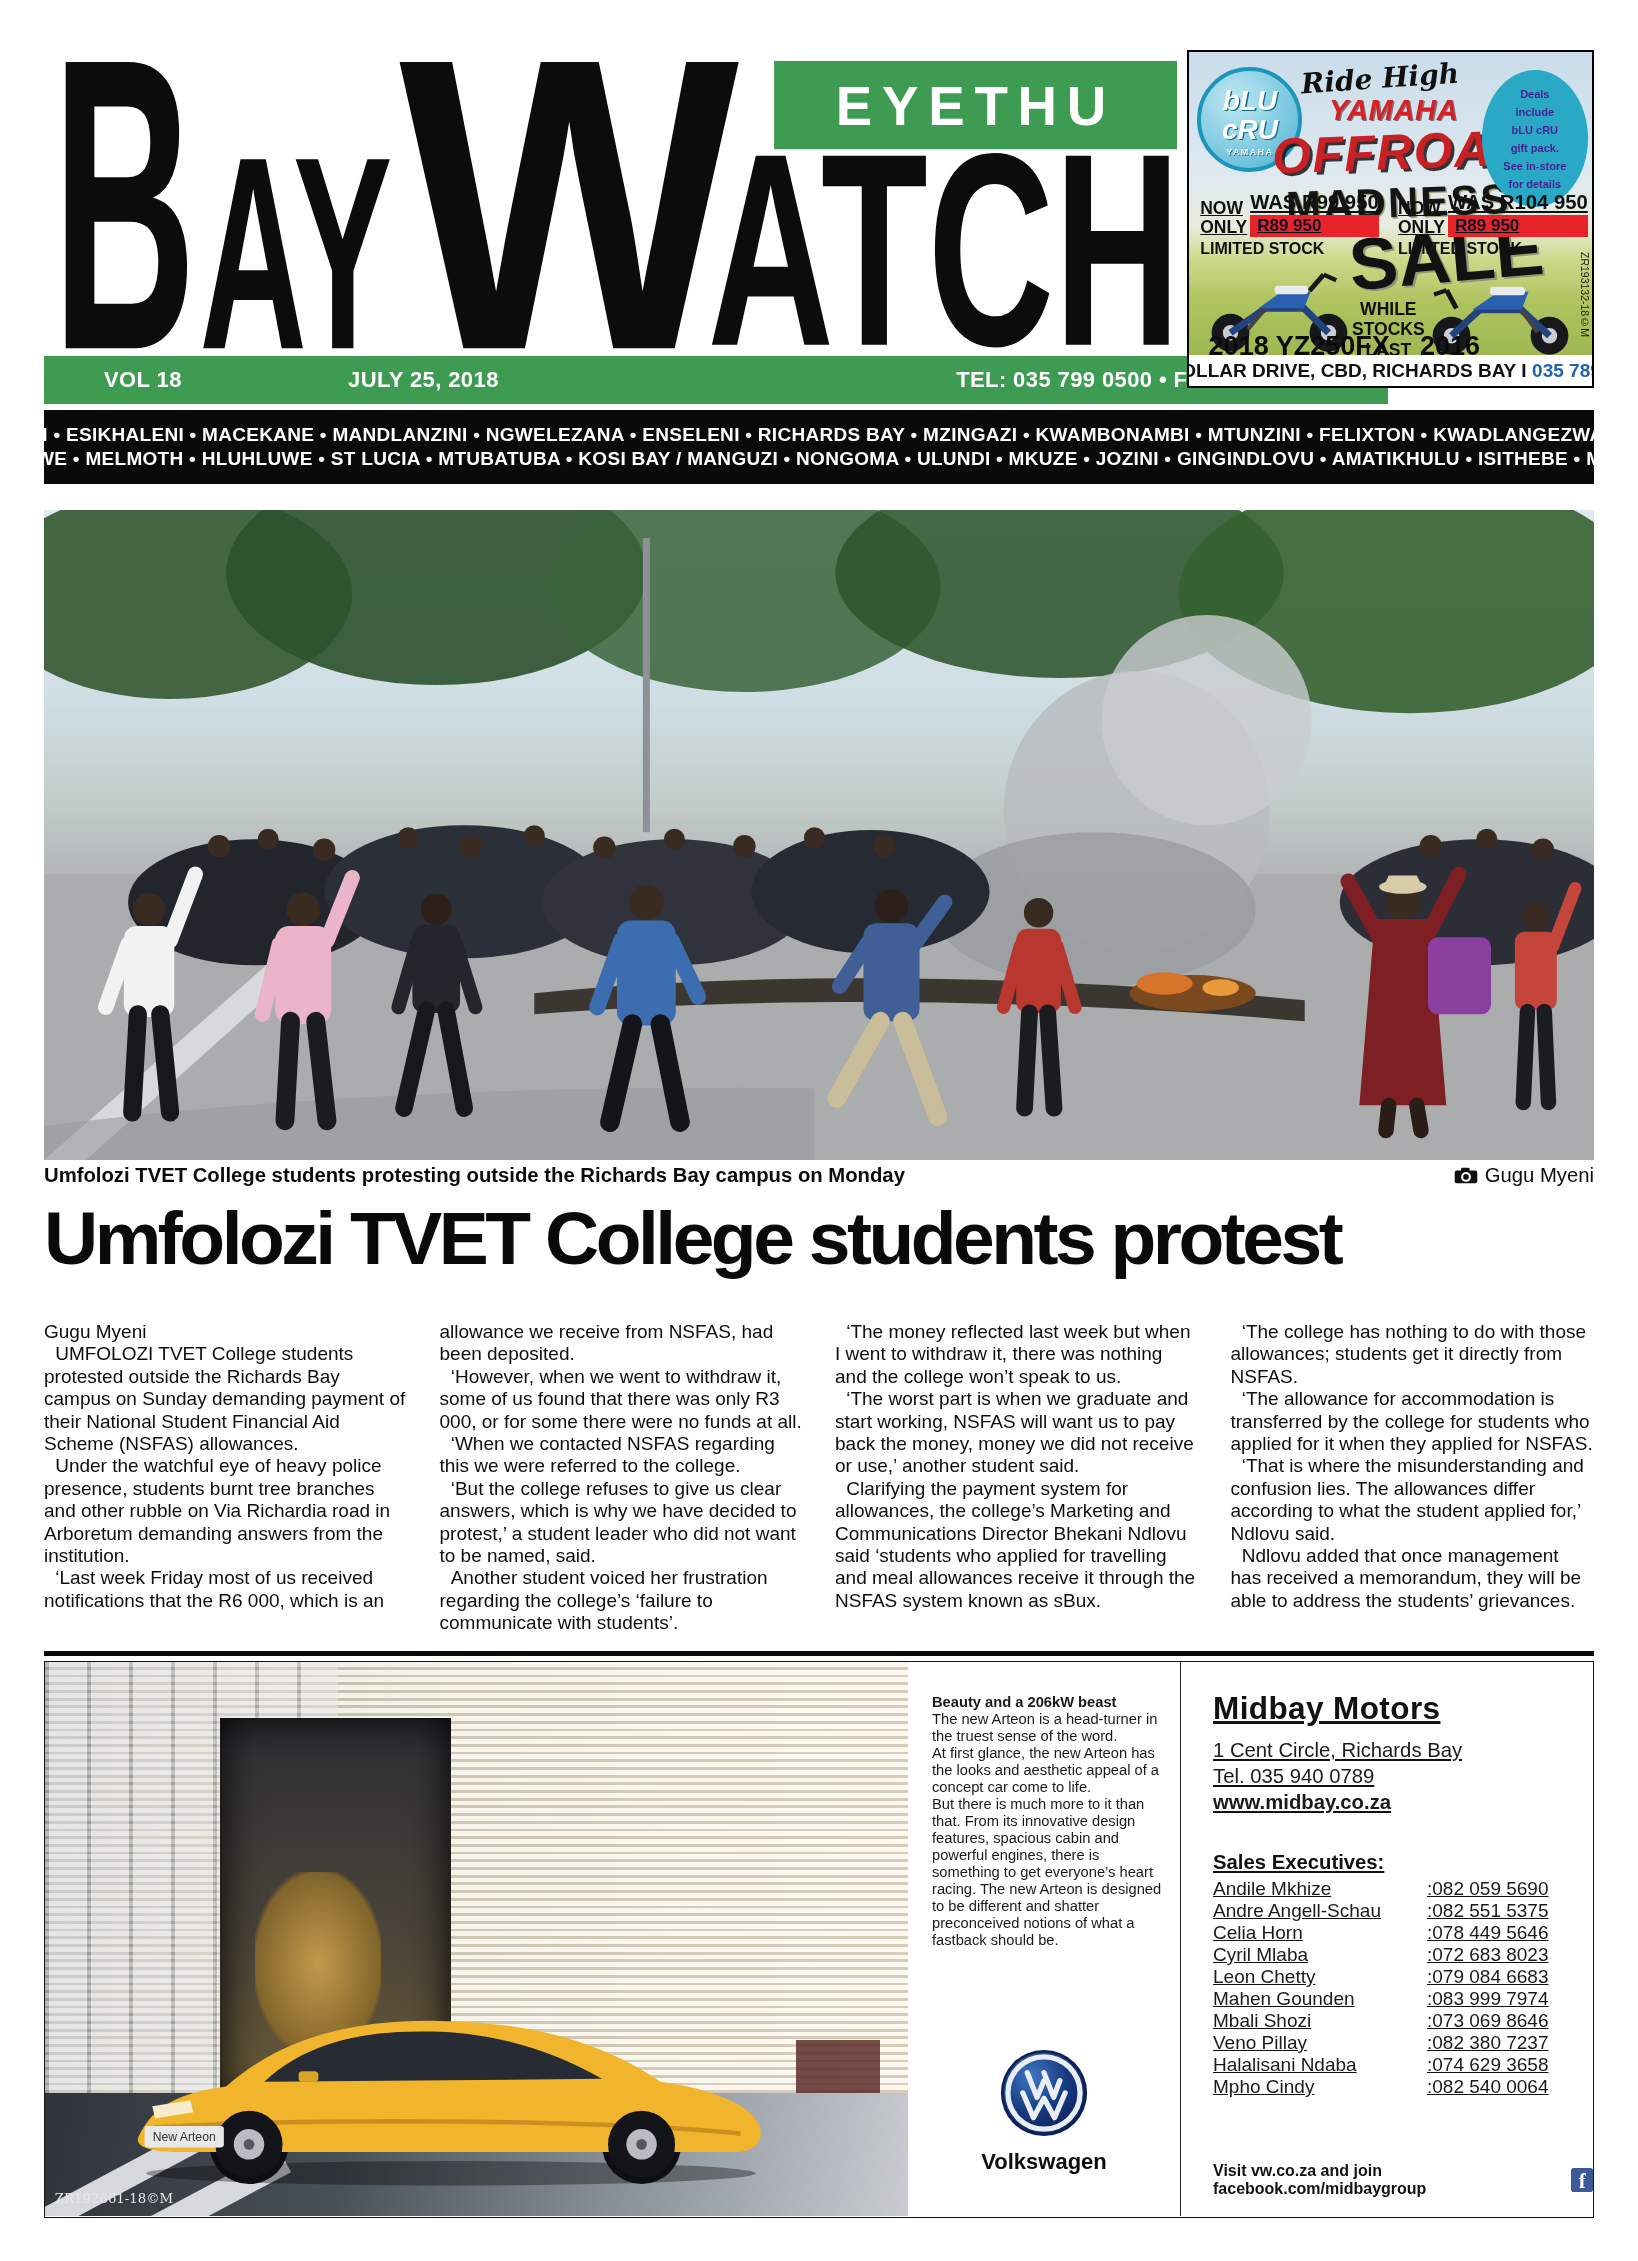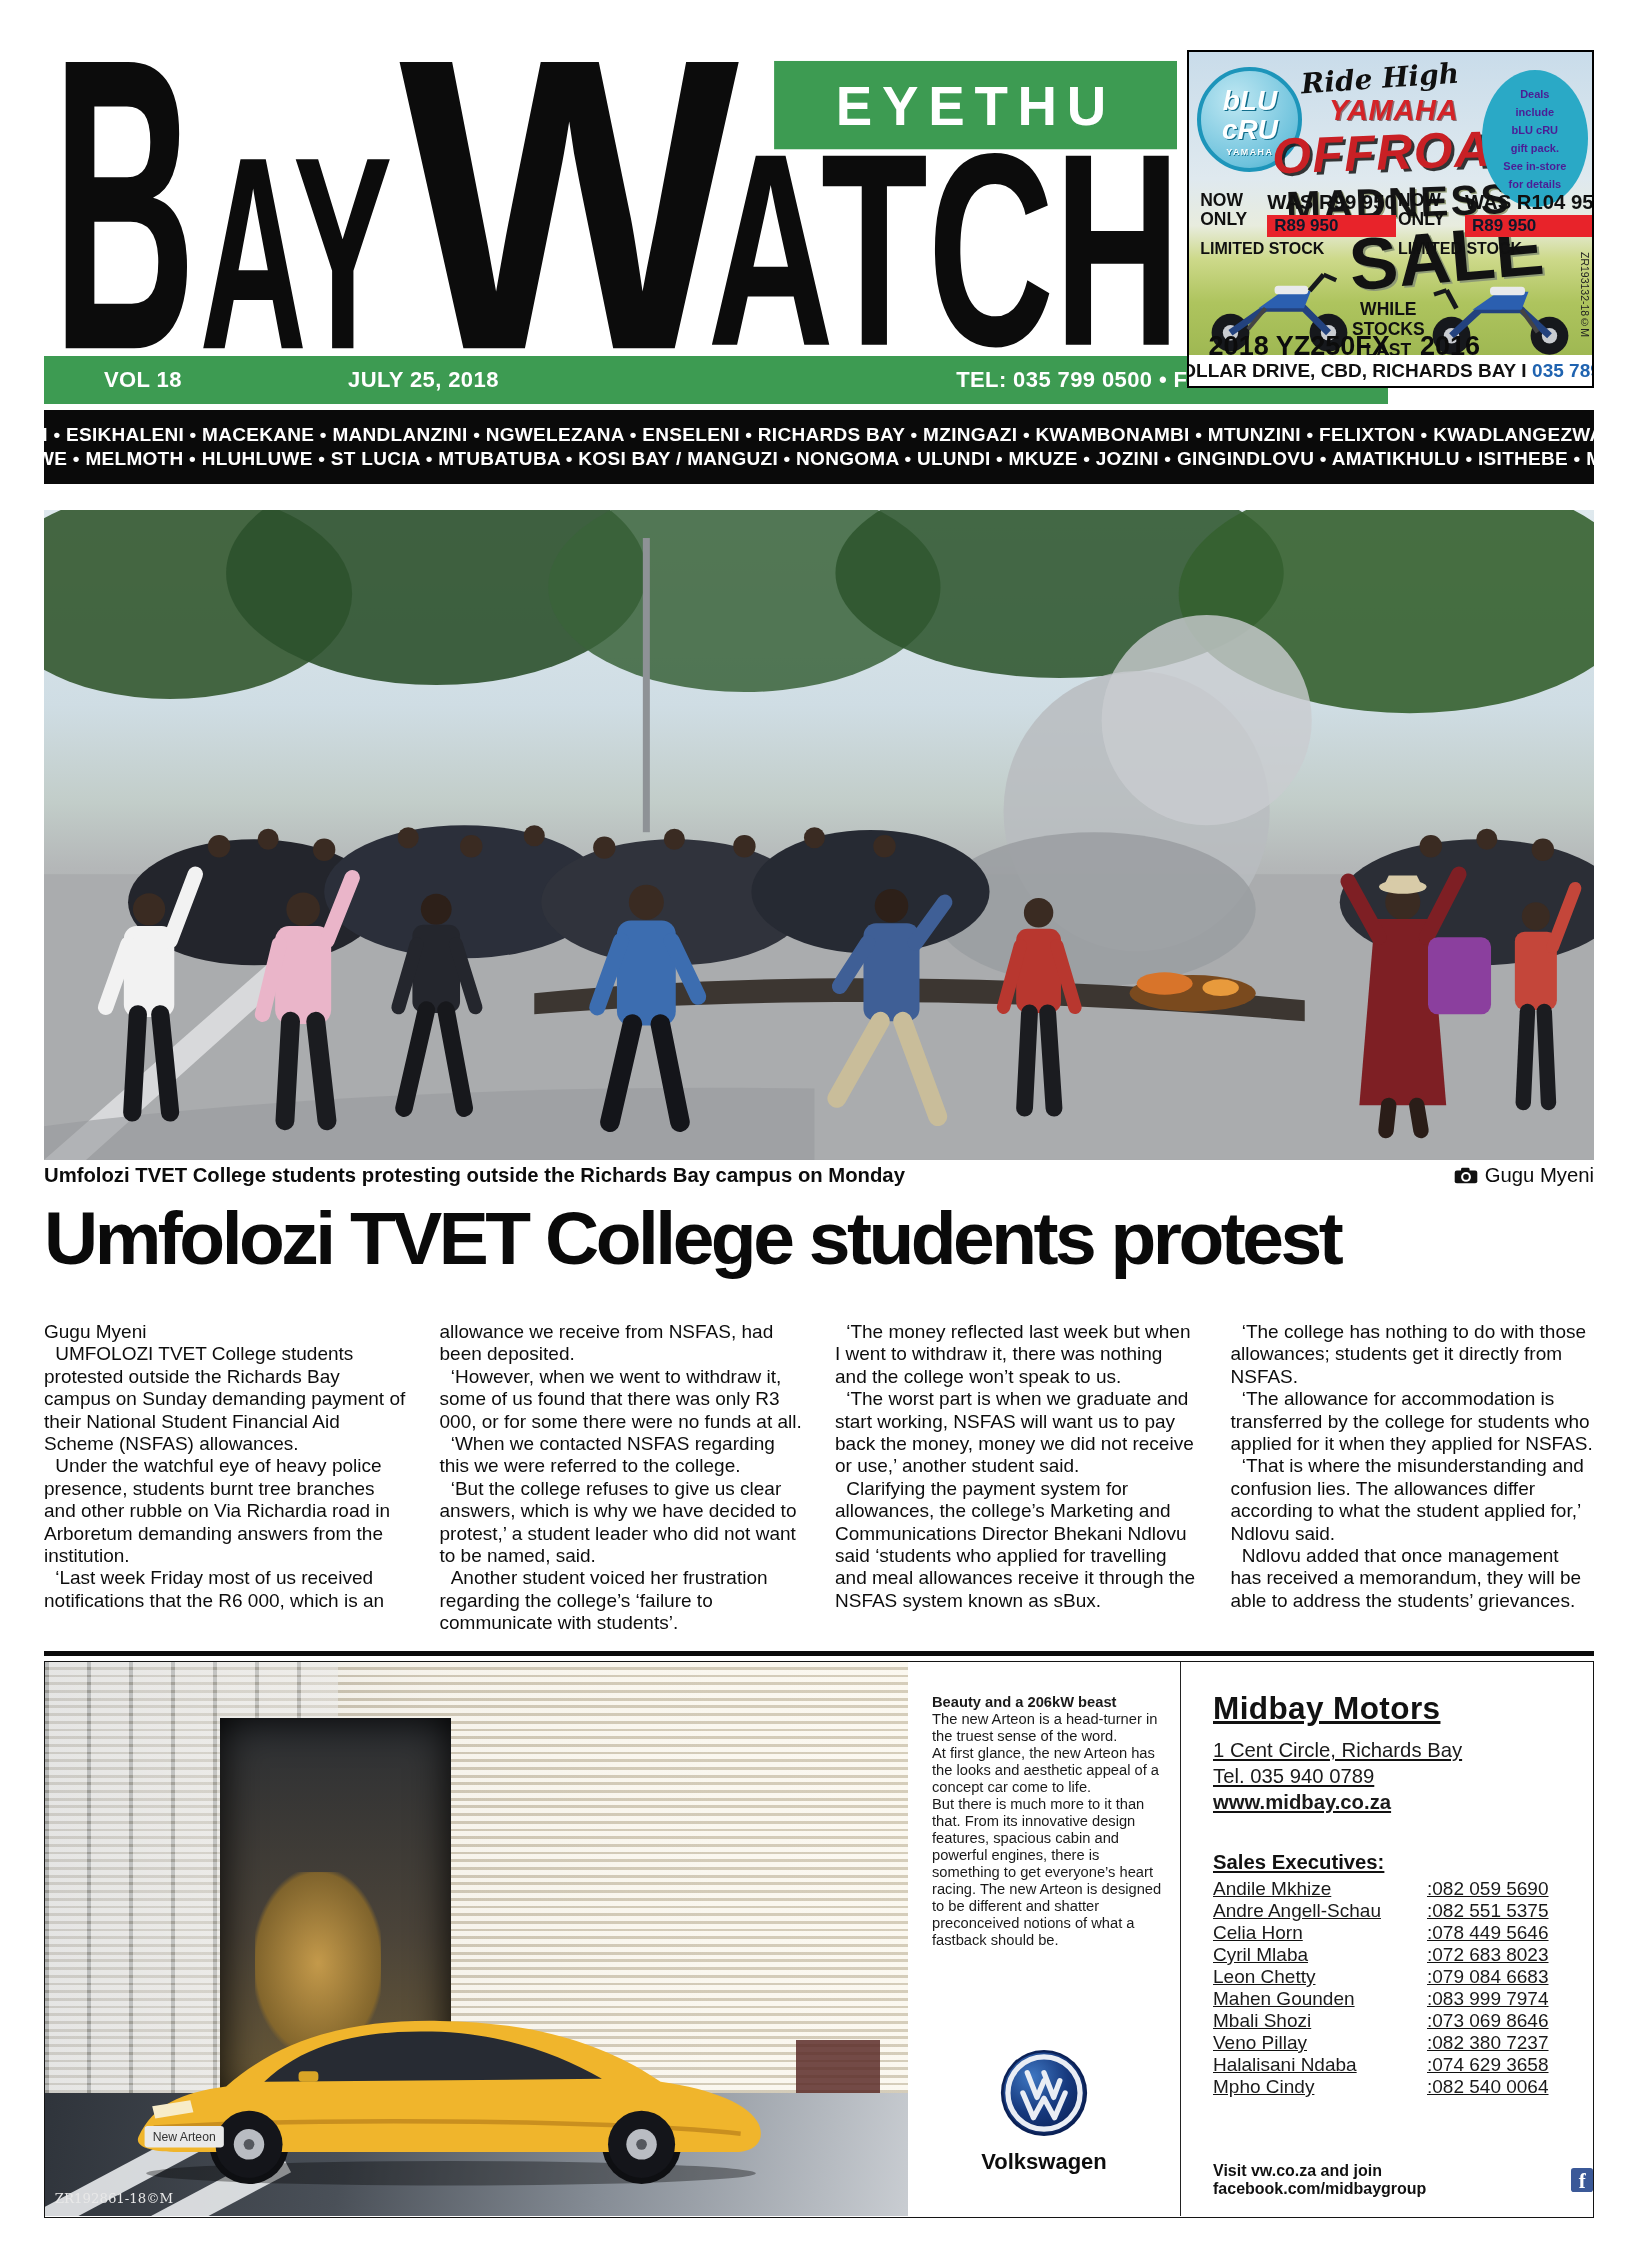--- a/index.html
+++ b/index.html
@@ -29,21 +29,21 @@
   #yam-brand{left:140px;top:42px;font-size:29px;font-weight:bold;font-style:italic;color:#d42327;letter-spacing:0.7px;text-shadow:1.4px 1.4px 0 rgba(60,0,0,.5);}
   #offroad{left:83px;top:71px;font-size:50px;font-weight:bold;font-style:italic;color:#c92025;letter-spacing:1.4px;
            text-shadow:2.8px 2.8px 0 rgba(20,20,20,.85);transform:rotate(-2deg);}
   #madness{left:97px;top:127px;font-size:42px;font-weight:bold;color:#151515;letter-spacing:2.1px;transform:rotate(-2deg);text-shadow:1.4px 1.4px 0 #9aa37e;}
   #sale{left:160px;top:168px;font-size:73px;font-weight:bold;color:#121212;transform:rotate(-5deg);line-height:1;text-shadow:2.1px 2.1px 0 #8e9a75;}
   #deals-bubble{right:4.2px;top:18px;width:106px;height:137px;border-radius:50%;background:#2aa9c6;
     color:#4c1d95;font-weight:bold;font-size:11px;line-height:18px;text-align:center;display:flex;align-items:center;justify-content:center;
     white-space:pre-line;padding:4.2px;box-sizing:border-box;}
   .price-block{position:absolute;width:182px;}
   #price-left{left:11.2px;top:139px;} #price-right{left:209px;top:139px;}
-  .price-row{display:flex;align-items:flex-start;gap:20px;}
+  .price-row{display:flex;align-items:flex-end;gap:3px;text-decoration:underline;}
   .now-only{display:flex;flex-direction:column;font-weight:bold;font-size:17.5px;line-height:19px;color:#101010;}
   .was{font-weight:bold;font-size:20.3px;color:#101010;white-space:nowrap;}
   .price-box{background:#e8232a;color:#0f172a;font-weight:bold;font-size:17px;padding:0.7px 7px;white-space:nowrap;}
   .stock{display:block;margin-top:2.8px;font-weight:bold;font-size:16px;color:#101010;}
   #while-stocks{left:163px;top:247px;font-weight:bold;font-size:17.5px;line-height:20.3px;color:#101010;text-align:center;white-space:pre-line;}
   .model{position:absolute;top:279px;font-weight:bold;font-size:27px;color:#0c0c0c;}
   #model-left{left:19.6px;} #model-right{left:231px;}
   #yam-strip{left:0;bottom:0;width:100%;height:31px;background:#fff;display:flex;align-items:center;justify-content:center;
     font-weight:bold;font-size:19px;white-space:nowrap;}
   #yam-phone{color:#1f63b0;margin-left:5.6px;}

